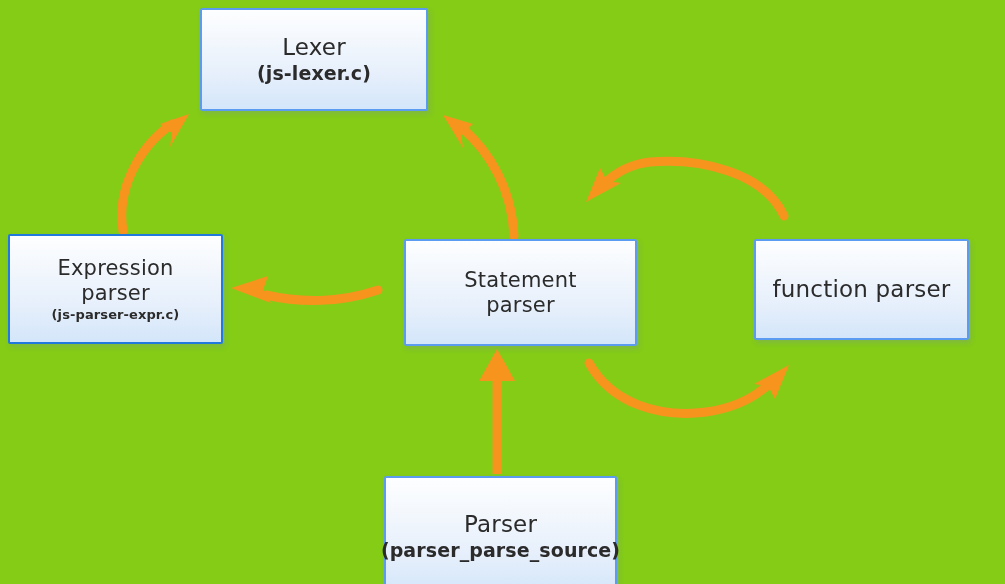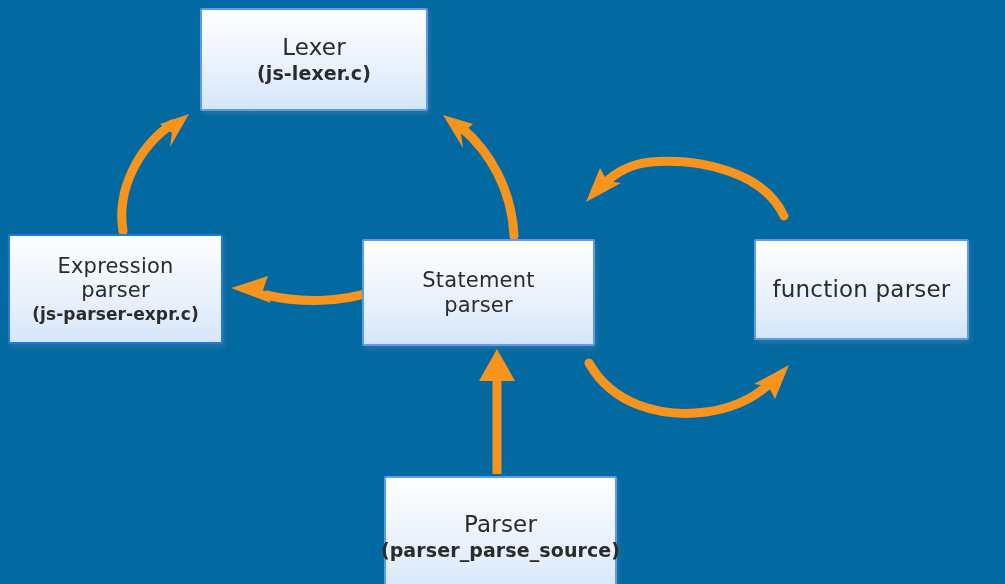--- a/index.html
+++ b/index.html
@@ -8,21 +8,21 @@
     padding: 0;
     background: #ffffff;
   }
   body {
     font-family: "DejaVu Sans", sans-serif;
   }
   #canvas {
     position: relative;
     width: 1005px;
     height: 584px;
-    background: #0369a1;
+    background: #84cc16;
     overflow: hidden;
   }
   .node {
     position: absolute;
     box-sizing: border-box;
     display: flex;
     flex-direction: column;
     align-items: center;
     justify-content: center;
     text-align: center;
@@ -45,21 +45,21 @@
     white-space: normal;
   }
   .node .sub {
     font-size: 19px;
     letter-spacing: 0.1px;
     white-space: nowrap;
     margin-top: 1px;
     font-weight: bold;
   }
   .node.small .title { font-size: 21px; }
-  .node.small .sub { font-size: 17px; }
+  .node.small .sub { font-size: 13px; }
 
   #arrow-layer {
     position: absolute;
     left: 0;
     top: 0;
     width: 1005px;
     height: 584px;
     pointer-events: none;
   }
 </style>
@@ -104,21 +104,21 @@
   <div class="node" style="left:200px; top:8px; width:228px; height:103px;">
     <div class="title">Lexer</div>
     <div class="sub">(js-lexer.c)</div>
   </div>
 
   <div class="node strong-border small" style="left:8px; top:234px; width:215px; height:110px;">
     <div class="title two-line" style="max-width:160px;">Expression parser</div>
     <div class="sub">(js-parser-expr.c)</div>
   </div>
 
-  <div class="node small" style="left:362px; top:239px; width:233px; height:107px;">
+  <div class="node small" style="left:404px; top:239px; width:233px; height:107px;">
     <div class="title two-line" style="max-width:150px;">Statement parser</div>
   </div>
 
   <div class="node" style="left:754px; top:239px; width:215px; height:101px;">
     <div class="title">function parser</div>
   </div>
 
   <div class="node" style="left:384px; top:476px; width:233px; height:120px;">
     <div class="title">Parser</div>
     <div class="sub">(parser_parse_source)</div>

